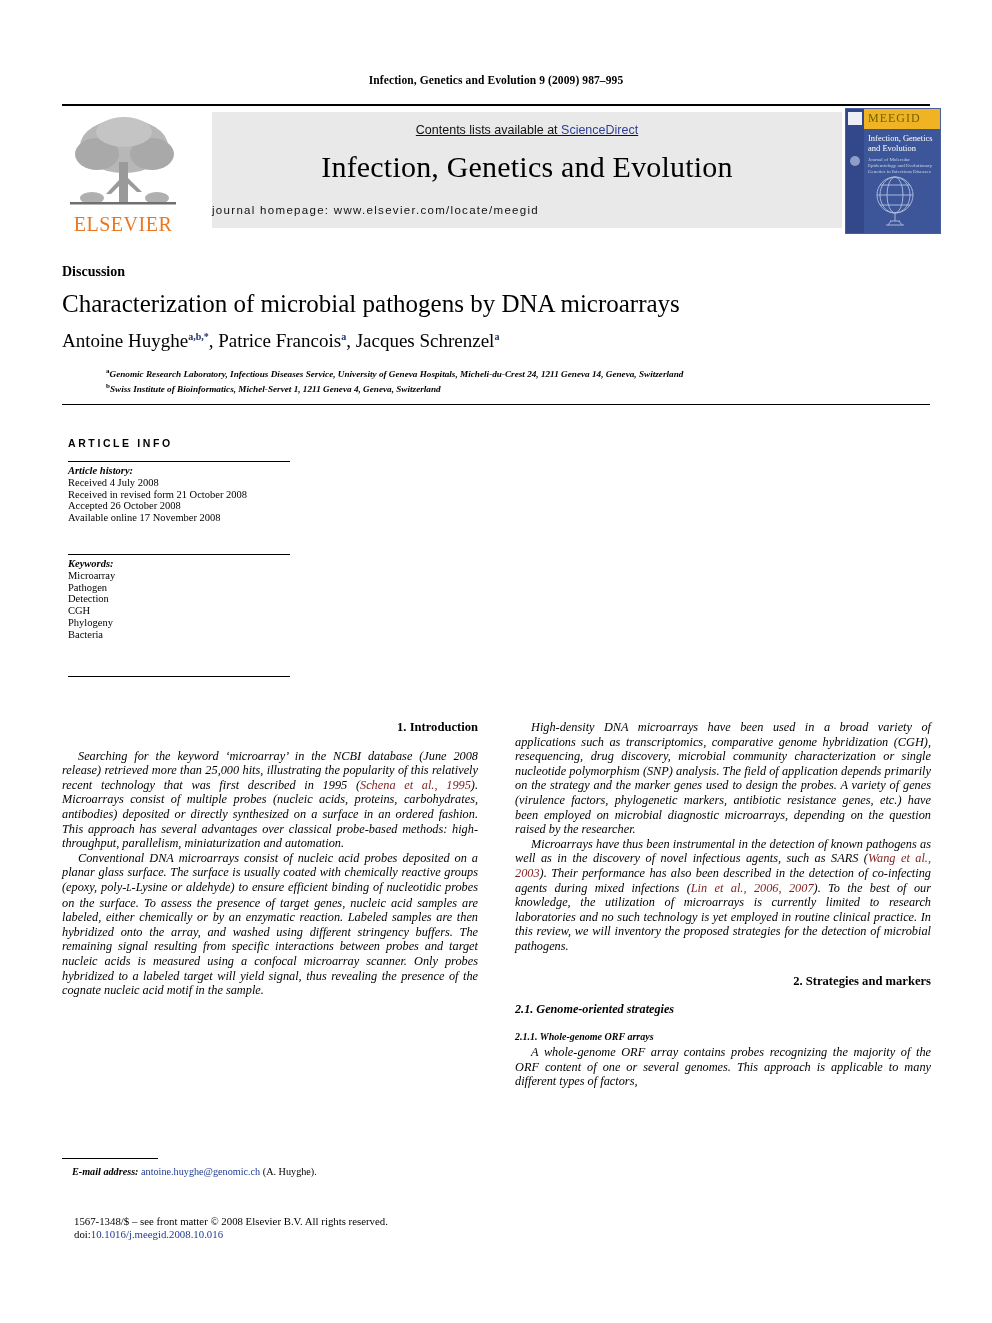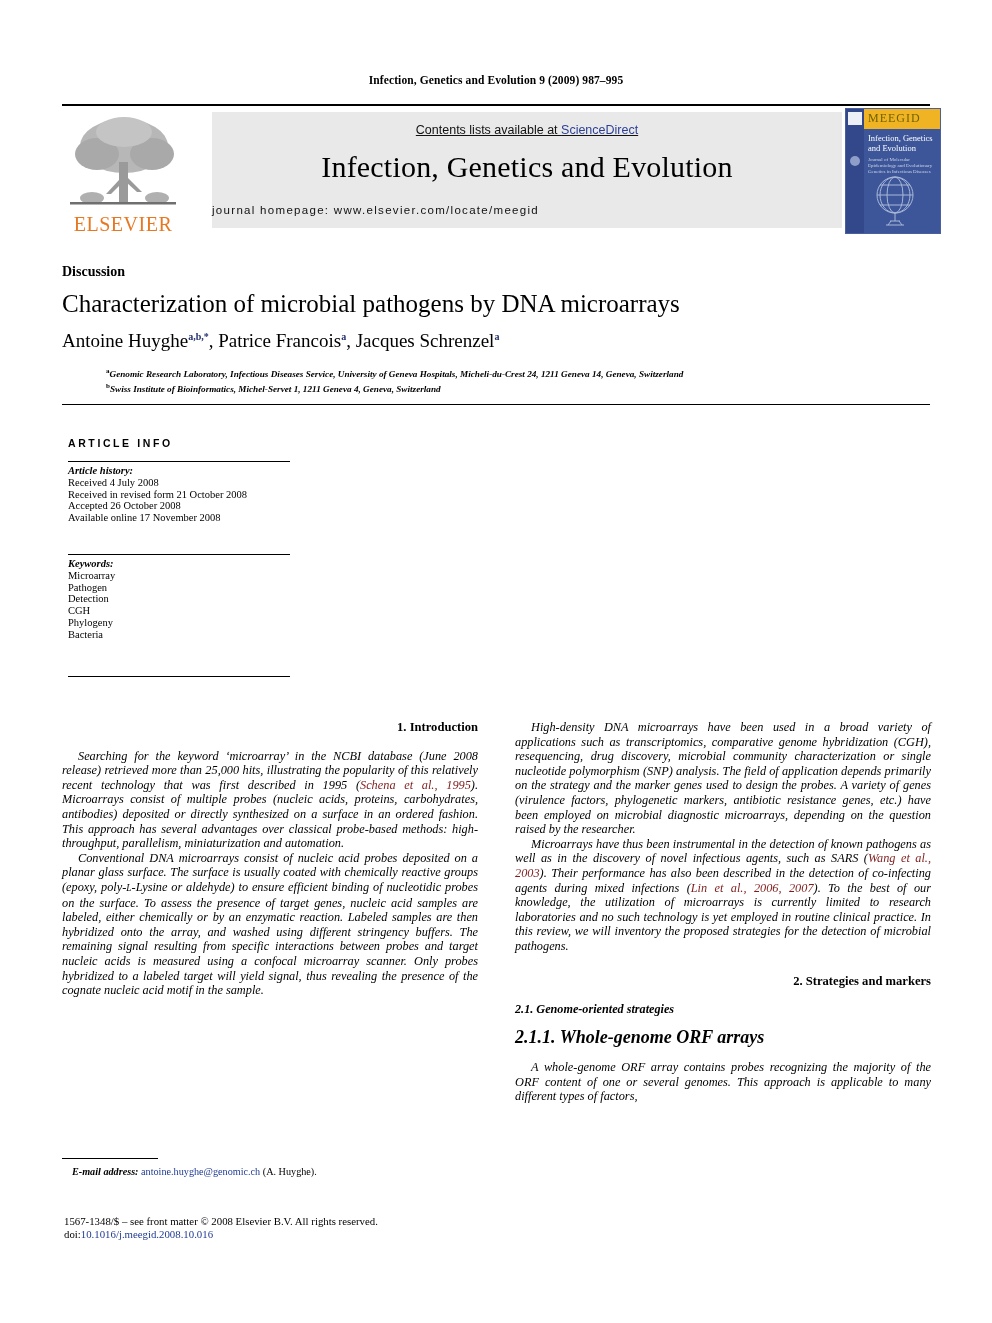--- a/index.html
+++ b/index.html
@@ -284,24 +284,24 @@
   }
   .col h2.spaced { margin-top: 20px; }
   .col h3 {
     font-size: 12.2px;
     font-weight: bold;
     font-style: italic;
     margin: 0 0 13px 0;
     text-align: left;
   }
   .col h4 {
-    font-size: 18px;
-    font-weight: bold;
-    font-style: italic;
-    margin: 0 0 16px 0;
+    font-size: 10px;
+    font-weight: bold;
+    font-style: italic;
+    margin: 0 0 1px 0;
     text-align: left;
   }
   .col p {
     margin: 0;
     text-indent: 16px;
     font-style: italic;
   }
   .col p.cont { text-indent: 16px; }
   a.cite {
     color: #7f1d1d;
@@ -325,21 +325,21 @@
     width: 420px;
     font-size: 10.2px;
     line-height: 12.4px;
   }
   .footnote .star { font-size: 9px; vertical-align: super; }
   .footnote .em-label { font-style: italic; font-weight: bold; }
   .footnote a { color: #1f3a93; text-decoration: none; }
 
   .copyright {
     position: absolute;
-    left: 64px; top: 1215px;
+    left: 74px; top: 1215px;
     width: 430px;
     font-size: 10.8px;
     line-height: 13.4px;
   }
   .copyright a { color: #1f3a93; text-decoration: none; }
 </style>
 </head>
 <body>
 
 <div class="page">

